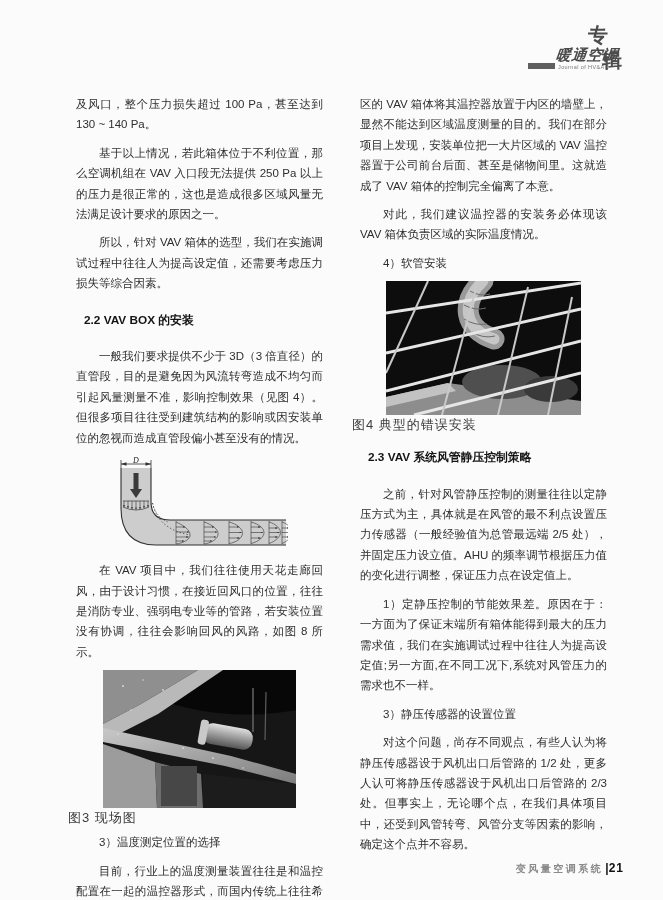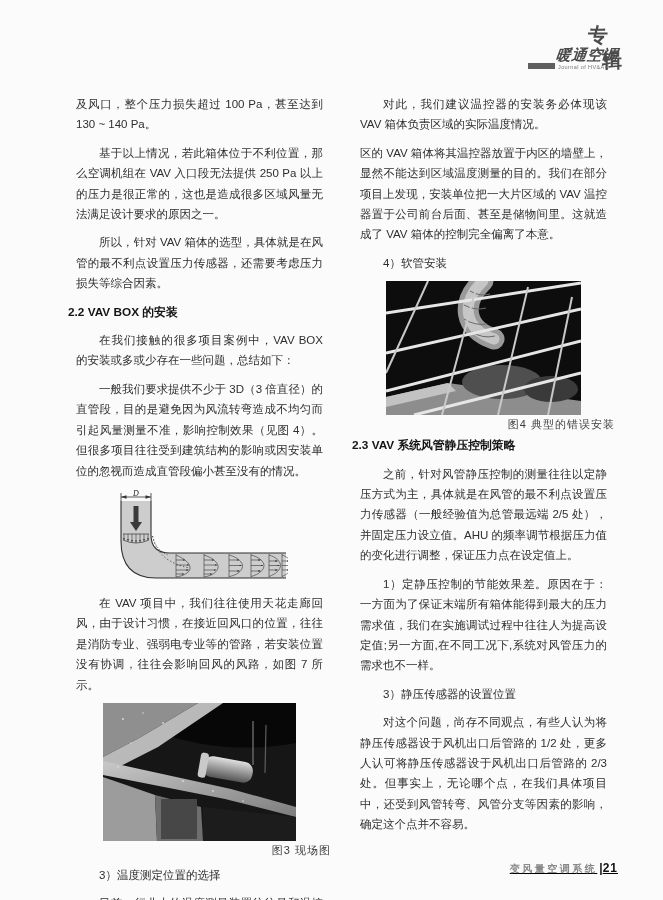--- a/index.html
+++ b/index.html
@@ -14,48 +14,47 @@
   .logo-cn { position:absolute; left:28px; top:22px; font-size:15px; font-weight:bold; font-style:italic; color:#4a4a4a; letter-spacing:0.5px; transform:skewX(-6deg); white-space:nowrap; }
   .logo-en { position:absolute; left:30px; top:40px; font-size:5.5px; color:#7a7a7a; letter-spacing:0.4px; white-space:nowrap; }
   .badge-top { position:absolute; left:60px; top:-2px; font-size:20px; font-weight:bold; color:#4c4c4c; }
   .badge-bottom { position:absolute; left:74px; top:23px; font-size:20px; font-weight:bold; color:#4c4c4c; }
   
   .col { position:absolute; top:86px; width:263px; }
   #col-left { left:68px; }
   #col-right { left:352px; }
   p.bt { font-size:11.5px; line-height:20.4px; color:#2e2e2e; text-align:justify; margin:8px; }
   .ind { text-indent:2em; }
-  .sec { font-size:11.8px; line-height:20.4px; font-weight:bold; color:#141414; margin:0; text-align:left; }
+  .sec { font-size:11.8px; line-height:20.4px; font-weight:bold; color:#141414; margin:16px; text-align:left; }
   
   .fig { text-align:center; margin:2px 0 0 0; }
   .fig svg { display:inline-block; vertical-align:top; }
-  .figcap { font-size:11px; line-height:13px; color:#3d3d3d; text-align:right; margin:3px 0 4px 0; letter-spacing:1px; }
-  
-  .footer { position:absolute; top:858px; right:45px; white-space:nowrap;text-decoration:underline; }
+  .figcap { font-size:13px; line-height:13px; color:#3d3d3d; text-align:left; margin:3px 0 4px 0; letter-spacing:1px; }
+  
+  .footer { position:absolute; top:858px; right:39px; white-space:nowrap; }
   .footer .sect { font-size:10px; color:#8a8a8a; letter-spacing:2.5px; font-weight:bold; }
   .footer .bar { font-size:12px; color:#111; font-weight:bold; margin-left:2px; }
   .footer .pg { font-size:12px; color:#111; font-weight:bold; letter-spacing:1px; }
 </style>
 </head>
 <body>
 
 <div class="logo">
   <div class="logo-bar"></div>
   <div class="logo-cn">暖通空调</div>
   <div class="logo-en">Journal of HV&amp;AC</div>
   <div class="badge-top">专</div>
   <div class="badge-bottom">辑</div>
 </div>
 
 <div class="col" id="col-left">
   <p class="bt">及风口，整个压力损失超过 100 Pa，甚至达到 130 ~ 140 Pa。</p>
   <p class="bt ind">基于以上情况，若此箱体位于不利位置，那么空调机组在 VAV 入口段无法提供 250 Pa 以上的压力是很正常的，这也是造成很多区域风量无法满足设计要求的原因之一。</p>
-  <p class="bt ind">所以，针对 VAV 箱体的选型，具体就是在风管的最不利点设置压力传感器，还需要考虑压力损失等综合因素。</p>
+  <p class="bt ind">所以，针对 VAV 箱体的选型，我们在实施调试过程中往往人为提高设定值，还需要考虑压力损失等综合因素。</p>
   <p class="sec">2.2 VAV BOX 的安装</p>
-  <p class="bt ind">在我们接触的很多项目案例中，VAV BOX 的安装或多或少存在一些问题，总结如下：</p>
   <p class="bt ind">一般我们要求提供不少于 3D（3 倍直径）的直管段，目的是避免因为风流转弯造成不均匀而引起风量测量不准，影响控制效果（见图 4）。但很多项目往往受到建筑结构的影响或因安装单位的忽视而造成直管段偏小甚至没有的情况。</p>
 
   <div class="fig">
     <svg width="176" height="96" viewBox="0 0 176 96">
       <defs>
         <marker id="ah" markerWidth="4" markerHeight="3" refX="3.5" refY="1.5" orient="auto">
           <path d="M0,0 L4,1.5 L0,3 Z" fill="#333"></path>
         </marker>
       </defs>
 
@@ -134,21 +133,21 @@
           <line x1="0" y1="1" x2="0" y2="24"></line>
           <path d="M0,2 C6,4 10,8.5 10,12.5 C10,16.5 6,21 0,23.5"></path>
           <line x1="0" y1="8" x2="7.5" y2="8" marker-end="url(#ah)"></line>
           <line x1="0" y1="12.5" x2="9" y2="12.5" marker-end="url(#ah)"></line>
           <line x1="0" y1="17" x2="7.5" y2="17" marker-end="url(#ah)"></line>
         </g>
       </g>
     </svg>
   </div>
 
-  <p class="bt ind">在 VAV 项目中，我们往往使用天花走廊回风，由于设计习惯，在接近回风口的位置，往往是消防专业、强弱电专业等的管路，若安装位置没有协调，往往会影响回风的风路，如图 7 所示。</p>
+  <p class="bt ind">在 VAV 项目中，我们往往使用天花走廊回风，由于设计习惯，在接近回风口的位置，往往是消防专业、强弱电专业等的管路，若安装位置没有协调，往往会影响回风的风路，如图 8 所示。</p>
 
   <div class="fig">
     <svg width="193" height="138" viewBox="0 0 193 138">
       <defs>
         <linearGradient id="pg1" x1="0" y1="0" x2="1" y2="1">
           <stop offset="0" stop-color="#c8c8c8"></stop>
             <stop offset="1" stop-color="#7d7d7d"></stop>
         </linearGradient>
         <linearGradient id="pg2" x1="0" y1="0" x2="0" y2="1">
           <stop offset="0" stop-color="#e0e0e0"></stop>
@@ -191,22 +190,22 @@
       </g>
     </svg>
   </div>
   <div class="figcap">图3 现场图</div>
 
   <p class="bt ind">3）温度测定位置的选择</p>
   <p class="bt ind">目前，行业上的温度测量装置往往是和温控配置在一起的温控器形式，而国内传统上往往希望把温控器安装在靠门口的墙壁上，但有 VAV 的项目往往分内外区设计，若外</p>
 </div>
 
 <div class="col" id="col-right">
+  <p class="bt">区的 VAV 箱体将其温控器放置于内区的墙壁上，显然不能达到区域温度测量的目的。我们在部分项目上发现，安装单位把一大片区域的 VAV 温控器置于公司前台后面、甚至是储物间里。这就造成了 VAV 箱体的控制完全偏离了本意。</p>
   <p class="bt ind">对此，我们建议温控器的安装务必体现该 VAV 箱体负责区域的实际温度情况。</p>
-  <p class="bt">区的 VAV 箱体将其温控器放置于内区的墙壁上，显然不能达到区域温度测量的目的。我们在部分项目上发现，安装单位把一大片区域的 VAV 温控器置于公司前台后面、甚至是储物间里。这就造成了 VAV 箱体的控制完全偏离了本意。</p>
   <p class="bt ind">4）软管安装</p>
 
   <div class="fig">
     <svg width="195" height="134" viewBox="0 0 195 134">
       <rect width="195" height="134" fill="#0d0d0d"></rect>
 
       <polygon points="0,116 62,102 195,120 195,134 0,134" fill="#8d8d8d"></polygon>
       <ellipse cx="116" cy="101" rx="40" ry="17" fill="#4f4f4f"></ellipse>
       <ellipse cx="165" cy="108" rx="27" ry="13" fill="#3a3a3a"></ellipse>
       <polygon points="0,116 62,102 70,110 0,126" fill="#c2c2c2"></polygon>

